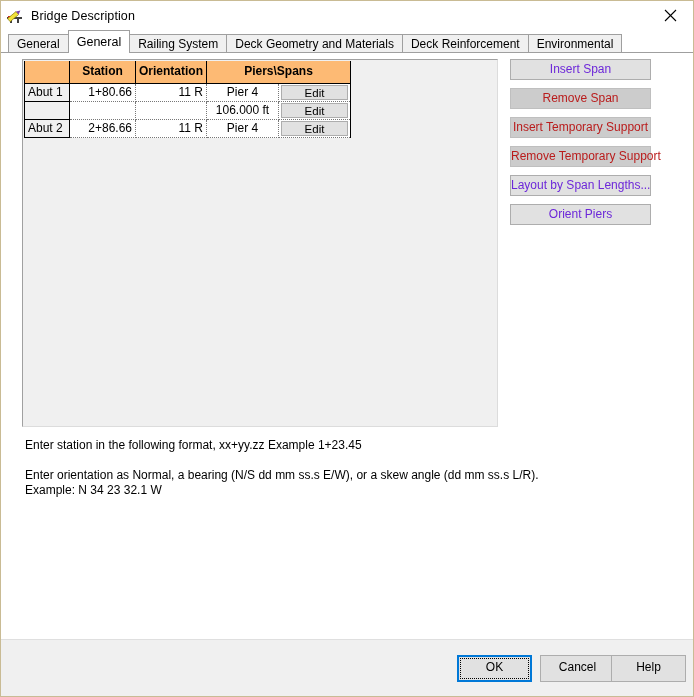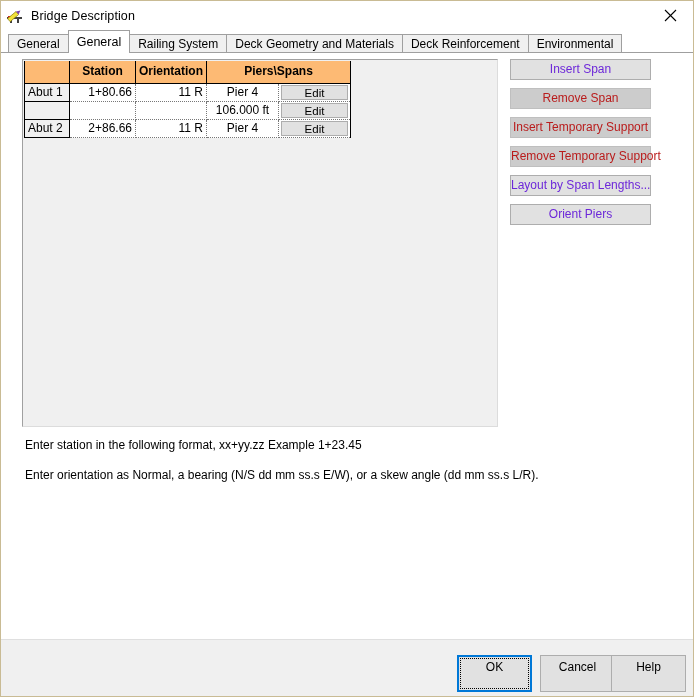--- a/index.html
+++ b/index.html
@@ -233,21 +233,21 @@
     flex: 0 0 56px;
     height: 56px;
     background: #f0f0f0;
     border-top: 1px solid #dfdfdf;
     position: relative;
   }
   .footer-btn {
     position: absolute;
     top: 15px;
     width: 75px;
-    height: 37px;
+    height: 27px;
     line-height: 23px;
     box-sizing: border-box;
     background: #e1e1e1;
     border: 1px solid #adadad;
     text-align: center;
     font-size: 12px;
     font-family: "Liberation Sans", sans-serif;
     color: #000;
   }
   #ok-button {
@@ -351,20 +351,21 @@
       <div class="btn disabled">Insert Temporary Support</div>
       <div class="btn disabled">Remove Temporary Support</div>
       <div class="btn">Layout by Span Lengths...</div>
       <div class="btn">Orient Piers</div>
     </div>
 
     <div class="hints">
       <p>Enter station in the following format, xx+yy.zz  Example 1+23.45</p>
       <div class="gap"></div>
       <p>Enter orientation as Normal, a bearing (N/S dd mm ss.s E/W), or a skew angle (dd mm ss.s L/R).</p>
+      <p>Example: N 34 23 32.1 W</p>
     </div>
 
   </div>
 
   <div class="footer">
     <div class="footer-btn" id="ok-button">
       <span class="focus-ring"></span>
       <span>OK</span>
     </div>
     <div class="footer-btn" id="cancel-button">Cancel</div>

